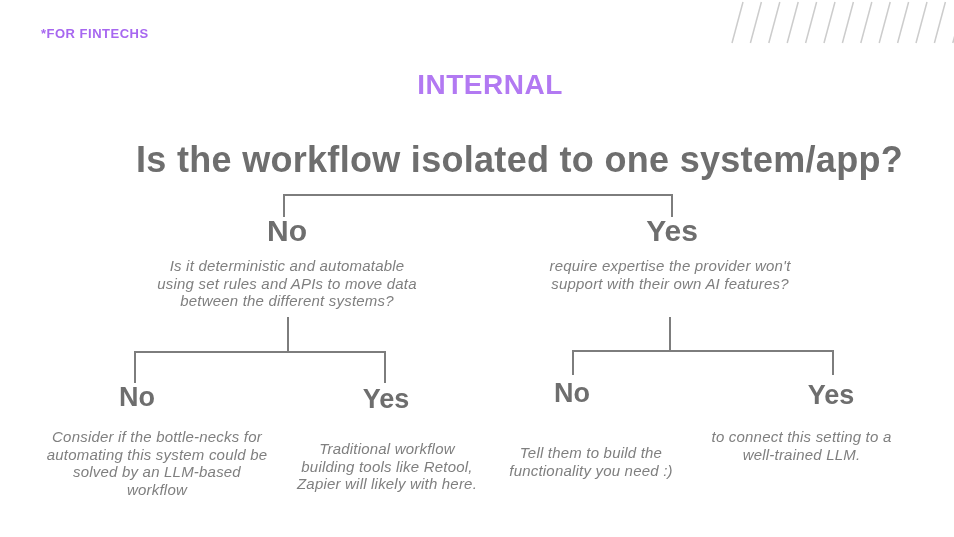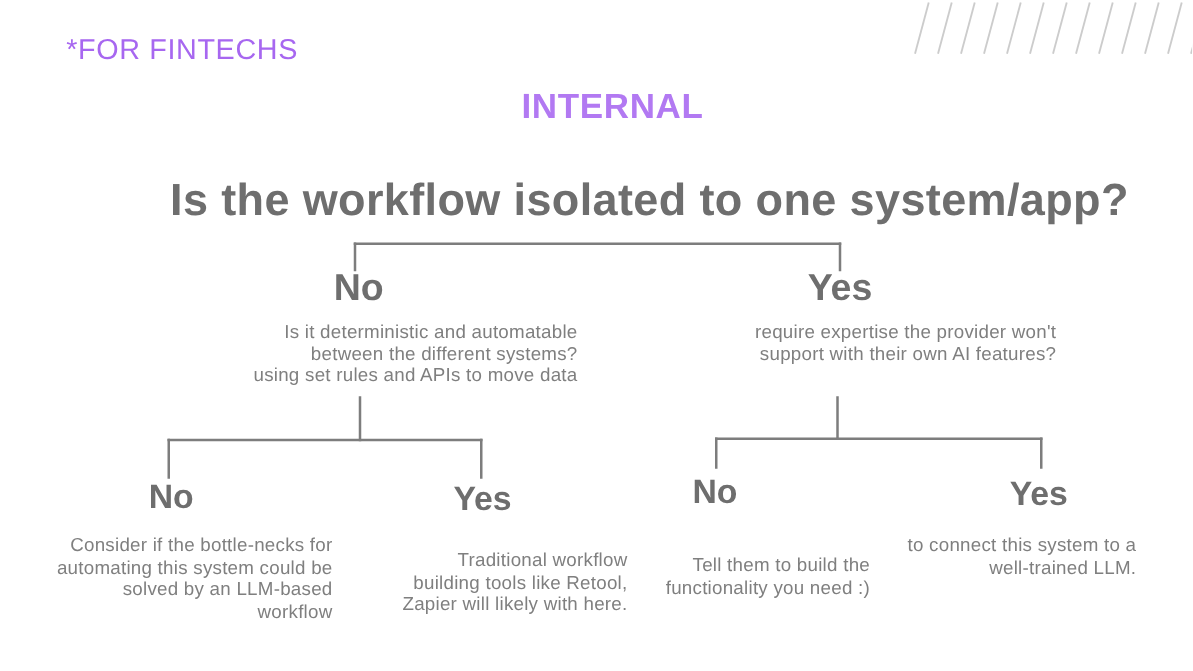--- a/index.html
+++ b/index.html
@@ -6,23 +6,23 @@
   .slide {
     position: relative;
     width: 954px;
     height: 537px;
     background: #ffffff;
     overflow: hidden;
     font-family: "Liberation Sans", sans-serif;
   }
   .badge {
     position: absolute;
-    left: 53px; top: 26px;
-    font-size: 23px;
-    font-weight: 400;
+    left: 41px; top: 26px;
+    font-size: 13px;
+    font-weight: 700;
     letter-spacing: 0.5px;
     color: var(--accent-purple, #a767f0);
   }
   .slide-title {
     position: absolute;
     left: 290px; top: 56px; width: 400px;
     text-align: center;
     font-size: 28px;
     font-weight: 700;
     letter-spacing: 0.5px;
@@ -51,29 +51,30 @@
   .branch-label {
     position: absolute;
     text-align: center;
     font-weight: 700;
     color: var(--heading-gray, #6e6e6e);
   }
   .lvl1 { font-size: 30px; width: 200px; }
   .lvl2 { font-size: 27px; width: 160px; }
   .body-text {
     position: absolute;
-    text-align: right;
+    text-align: center;
     font-size: 15px;
     line-height: 17.5px;
     letter-spacing: 0.2px;
     color: var(--body-gray, #7f7f7f);
+    font-style: italic;
   }
   .q-left  { left: 112px; top: 257px; width: 350px; }
   .q-right { left: 495px; top: 257px; width: 350px; }
-  .leaf-ll { left: 4px;  top: 428px; width: 262px; }
+  .leaf-ll { left: 26px;  top: 428px; width: 262px; }
   .leaf-ly { left: 272px; top: 428px; width: 230px; margin-top: 12px; }
   .leaf-rn { left: 486px; top: 432px; width: 210px; margin-top: 12px; }
   .leaf-ry { left: 694px; top: 428px; width: 215px; }
 </style>
 </head>
 <body>
 
 <div class="slide">
 
   <div class="badge">*FOR FINTECHS</div>
@@ -101,22 +102,22 @@
 
   <div class="line" style="left:283px; top:194px; width:390px; height:2px;"></div>
   <div class="line" style="left:283px; top:194px; width:2px; height:23px;"></div>
   <div class="line" style="left:671px; top:194px; width:2px; height:23px;"></div>
 
   <div class="branch-label lvl1" style="left:187px; top:214px;">No</div>
   <div class="branch-label lvl1" style="left:572px; top:214px;">Yes</div>
 
   <div class="body-text q-left">
     <div>Is it deterministic and automatable</div>
+    <div>using set rules and APIs to move data</div>
     <div>between the different systems?</div>
-    <div>using set rules and APIs to move data</div>
   </div>
   <div class="body-text q-right">
     <div>require expertise the provider won't</div>
     <div>support with their own AI features?</div>
   </div>
 
   <div class="line" style="left:287px; top:317px; width:2px; height:36px;"></div>
   <div class="line" style="left:669px; top:317px; width:2px; height:35px;"></div>
 
   <div class="line" style="left:134px; top:351px; width:252px; height:2px;"></div>
@@ -141,17 +142,17 @@
   <div class="body-text leaf-ly">
     <div>Traditional workflow</div>
     <div>building tools like Retool,</div>
     <div>Zapier will likely with here.</div>
   </div>
   <div class="body-text leaf-rn">
     <div>Tell them to build the</div>
     <div>functionality you need :)</div>
   </div>
   <div class="body-text leaf-ry">
-    <div>to connect this system to a</div>
+    <div>to connect this setting to a</div>
     <div>well-trained LLM.</div>
   </div>
 
 </div>
 
 </body></html>

